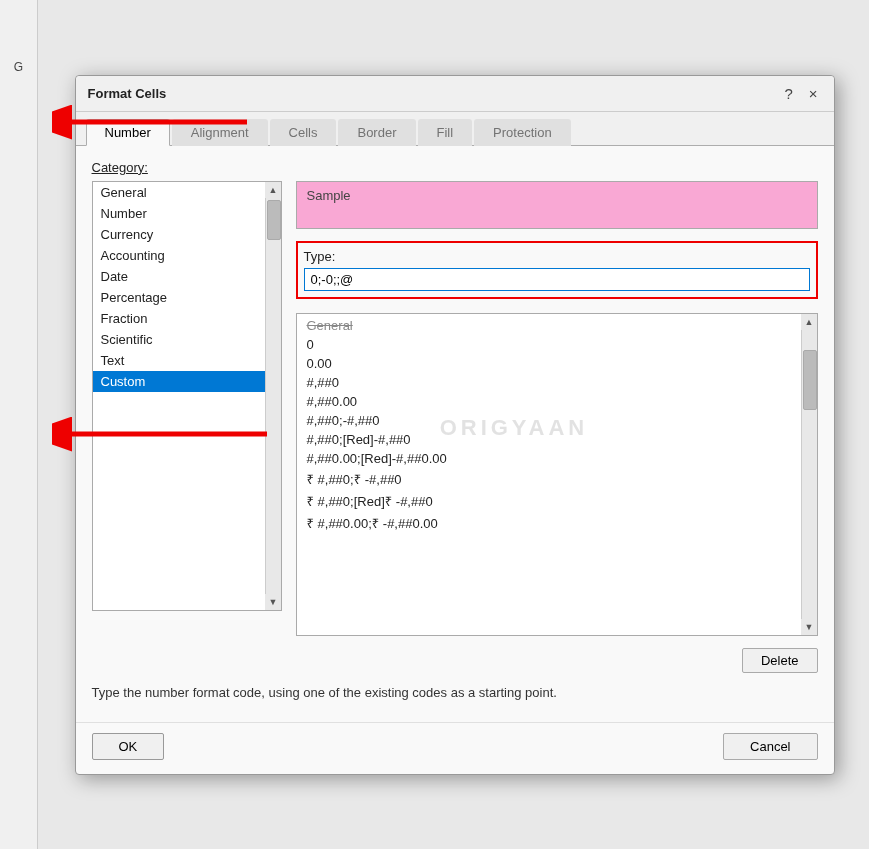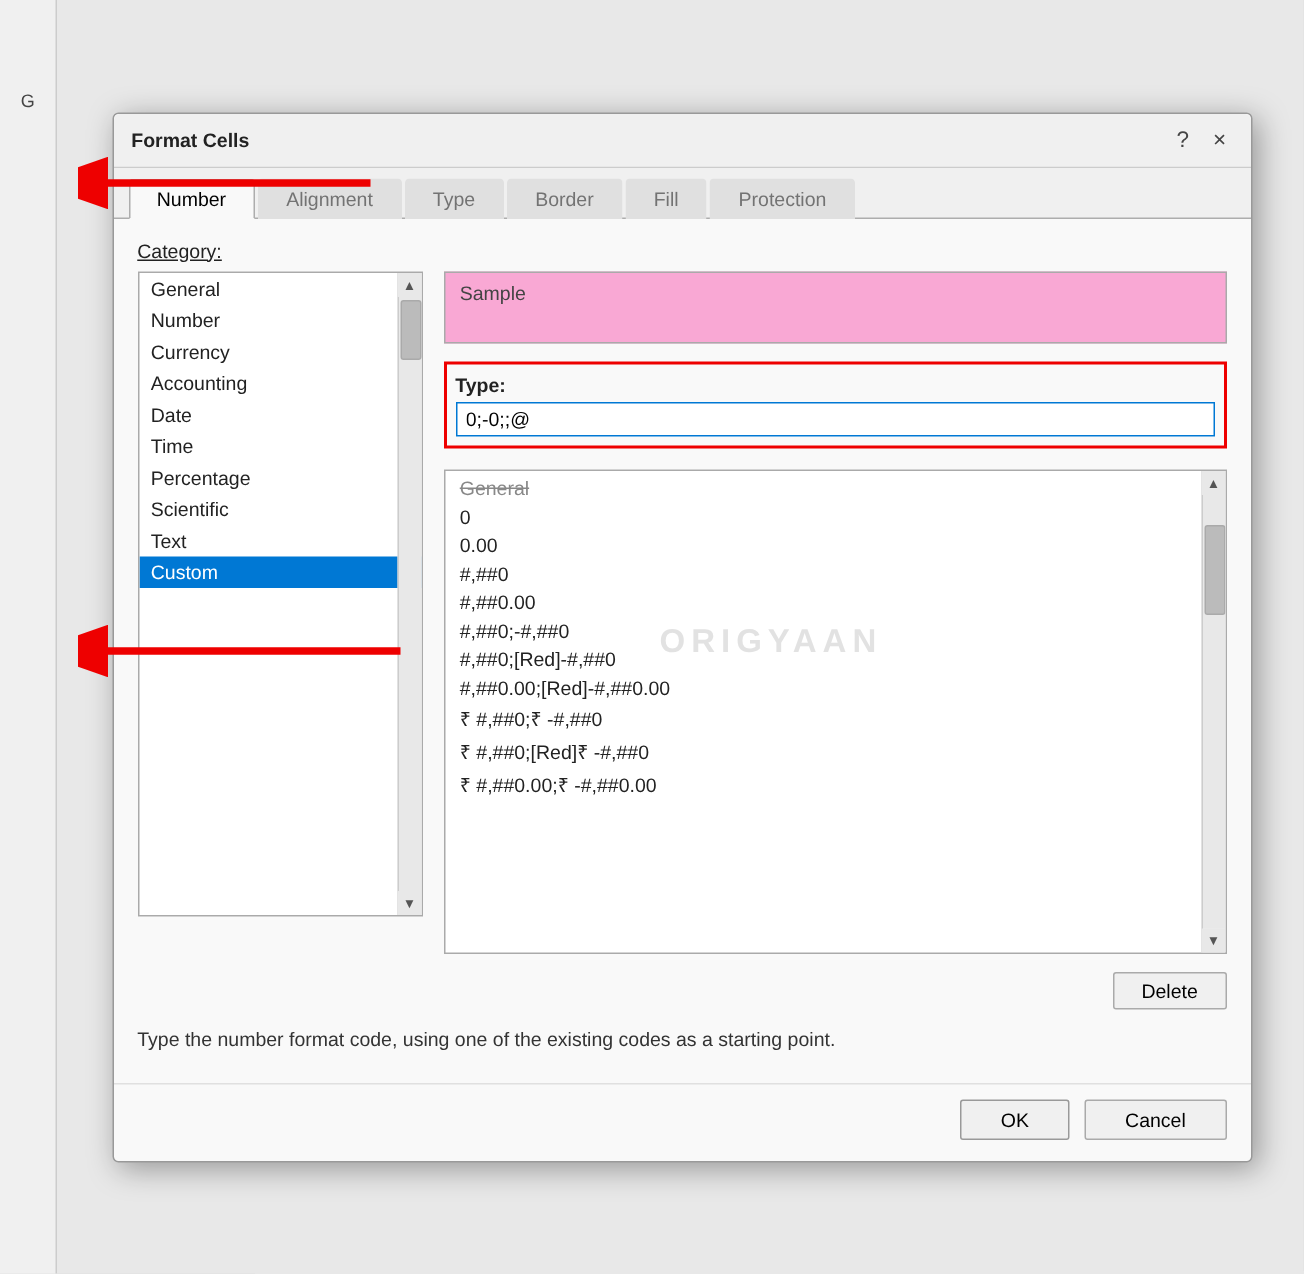--- a/index.html
+++ b/index.html
@@ -218,21 +218,20 @@
     }
     .sample-label {
       font-size: 13px;
       color: #444;
       margin-bottom: 4px;
     }
     .type-label {
       font-size: 13px;
       color: #222;
       margin-bottom: 4px;
-      font-weight: bold;
     }
     .type-input {
       width: 100%;
       border: 1px solid #0078d4;
       padding: 3px 6px;
       font-size: 13px;
       outline: none;
       background: #fff;
     }
 
@@ -315,21 +314,21 @@
       color: rgba(160,160,160,0.3);
       letter-spacing: 4px;
       pointer-events: none;
       z-index: 5;
       white-space: nowrap;
     }
 
     
     .dialog-footer {
       display: flex;
-      justify-content: flex-end;
+      justify-content: space-between;
       gap: 10px;
       padding: 10px 16px 14px 16px;
       border-top: 1px solid #e0e0e0;
     }
     .footer-btn {
       padding: 5px 26px;
       font-size: 13px;
       cursor: pointer;
       border-radius: 2px;
       border: 1px solid #aaa;
@@ -362,40 +361,40 @@
     <span class="dialog-title">Format Cells</span>
     <div class="dialog-controls">
       <button class="dialog-btn-help">?</button>
       <button class="dialog-btn-close">×</button>
     </div>
   </div>
 
   <div class="tabs">
     <div class="tab active">Number</div>
     <div class="tab">Alignment</div>
-    <div class="tab">Type</div>
+    <div class="tab">Cells</div>
     <div class="tab">Border</div>
     <div class="tab">Fill</div>
     <div class="tab">Protection</div>
   </div>
 
   <div class="dialog-body">
     <div class="category-label">Category:</div>
 
     <div class="main-content">
 
       <div class="category-list-wrapper">
         <ul class="category-list">
           <li>General</li>
           <li>Number</li>
           <li>Currency</li>
           <li>Accounting</li>
           <li>Date</li>
-          <li>Time</li>
           <li>Percentage</li>
+          <li>Fraction</li>
           <li>Scientific</li>
           <li>Text</li>
           <li class="selected">Custom</li>
         </ul>
         <div class="scrollbar-right">
           <button class="scroll-arrow">▲</button>
           <div class="scroll-track">
             <div class="scroll-thumb"></div>
           </div>
           <button class="scroll-arrow scroll-arrow-bottom">▼</button>

